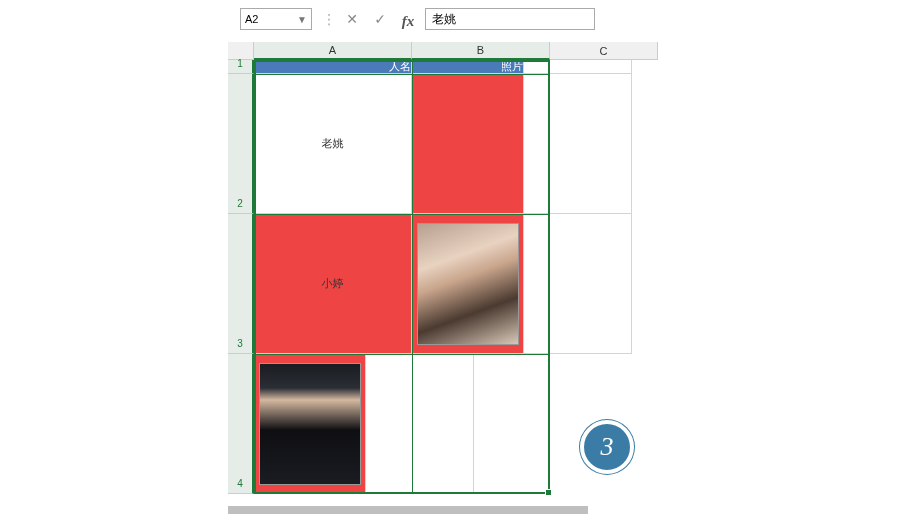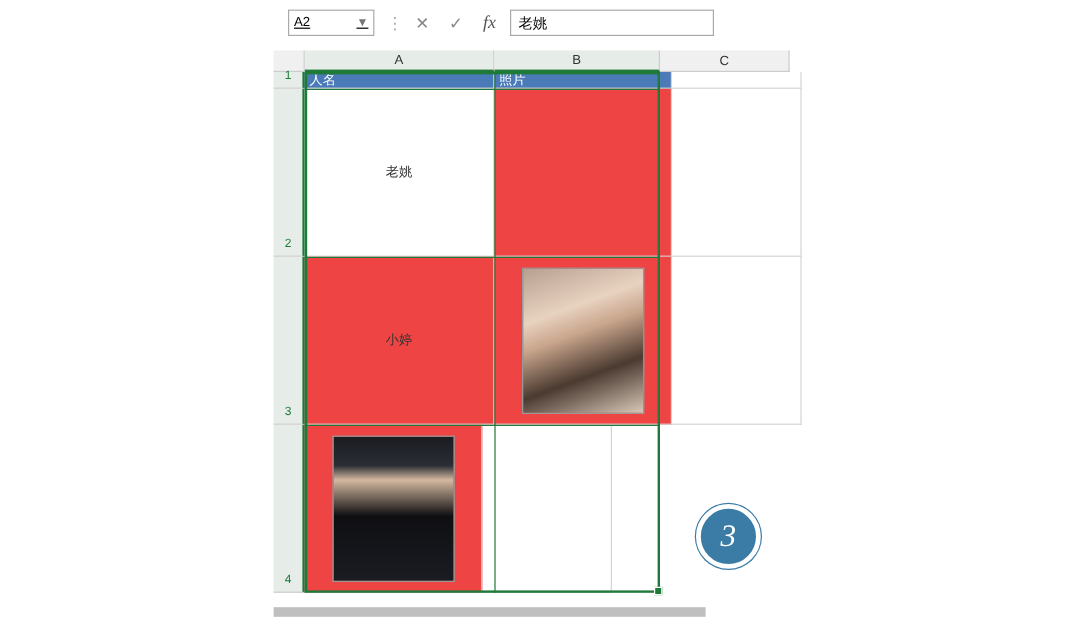--- a/index.html
+++ b/index.html
@@ -23,26 +23,25 @@
     .name-box {
       width: 72px;
       height: 22px;
       border: 1px solid #aaa;
       background: #fff;
       display: flex;
       align-items: center;
       justify-content: space-between;
       padding: 0 4px;
       font-size: 11px;
-      text-decoration: underline;
     }
     .name-box .dd { color: #777; font-size: 10px; }
     .divider-dots { color: #aaa; font-size: 14px; letter-spacing: -1px; margin-left: 4px; }
     .fb-btn { width: 22px; height: 22px; display: flex; align-items: center; justify-content: center; font-size: 14px; color: #888; }
-    .fb-btn.fx { font-style: italic; font-family: "Times New Roman", serif; color: #555; font-size: 15px; font-weight: normal; }
+    .fb-btn.fx { font-style: italic; font-family: "Times New Roman", serif; color: #555; font-size: 15px; font-weight: bold; align-items: flex-end; }
     .formula-input {
       width: 170px; height: 22px; border: 1px solid #aaa; background: #fff;
       display: flex; align-items: center; padding: 0 6px; font-size: 12px;
     }
     
     .sheet {
       position: absolute;
       top: 42px;
       left: 228px;
       width: 440px;
@@ -61,26 +60,26 @@
       width: 26px; background: #f0f0f0; border: 1px solid #ccc; border-top: none; border-left: none;
       font-size: 10px; color: #333; display: flex; align-items: flex-end; justify-content: center; padding-bottom: 4px;
     }
     .rowhdr.sel { background: #e6ece7; border-right: 2px solid #1f7a3a; color: #1f7a3a; }
     .cell {
       border-right: 1px solid #d4d4d4; border-bottom: 1px solid #d4d4d4;
       display: flex; align-items: center; justify-content: center;
       font-size: 11px; color: #333; position: relative;
     }
     .cell.ca { width: 158px; }
-    .cell.cb { width: 148px; }
+    .cell.cb { width: 112px; }
     .cell.cc { width: 108px; }
     .r1 { height: 14px; }
     .r2, .r3, .r4 { height: 140px; }
     
-    .r1.ca, .r1.cb { background: #4a7ab8; color: #fff; justify-content: flex-start; padding-left: 4px; }
+    .r1.ca, .r1.cb { background: #4a7ab8; color: #fff; justify-content: flex-end; padding-left: 4px; }
     
     .datacell { background: #ef4444; }
     
     .active-cell { background: #fff; }
     
     .sel-outline {
       position: absolute;
       border: 2px solid #1f7a3a;
       pointer-events: none;
     }

